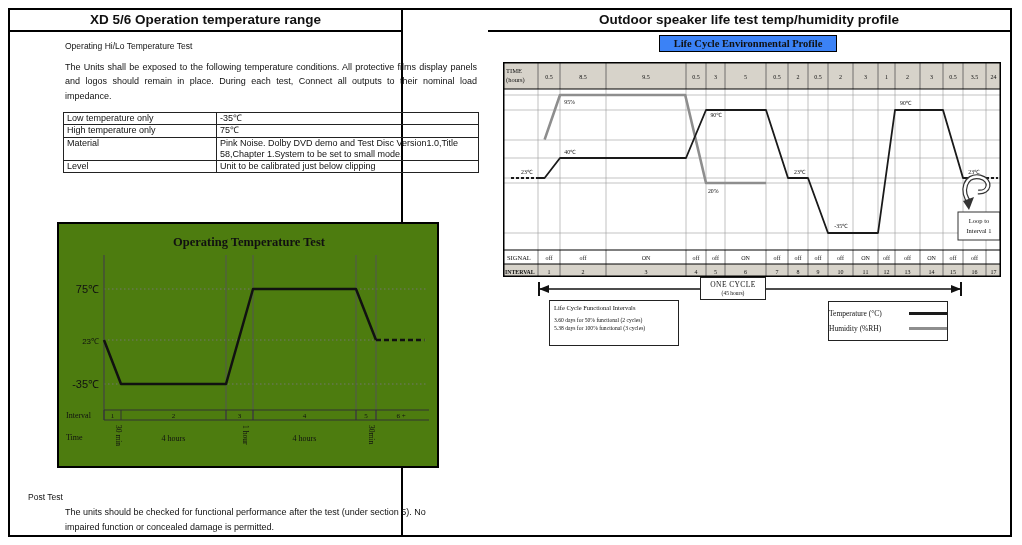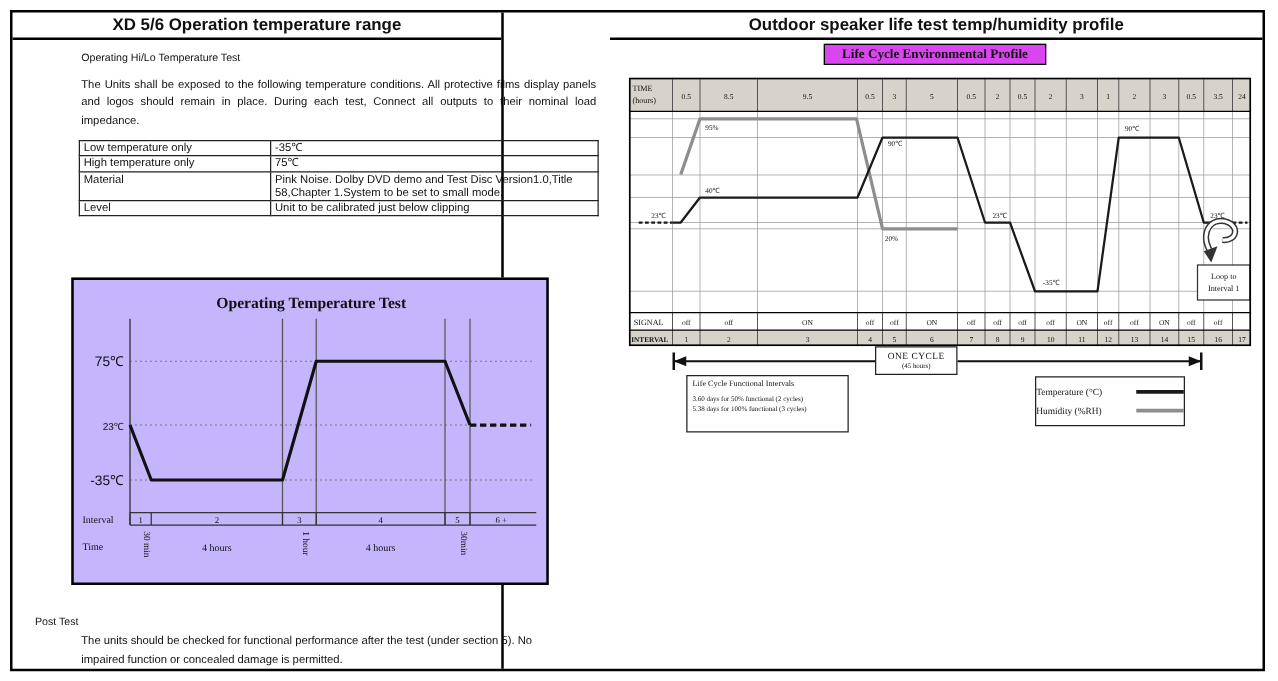--- a/index.html
+++ b/index.html
@@ -14,27 +14,27 @@
         text-align:center;font-weight:bold;font-size:13.5px;border-bottom:2px solid #000;box-sizing:border-box;}
   
   .subtitle{position:absolute;left:55px;top:31px;font-size:8.5px;}
   .intro{position:absolute;left:55px;top:50px;width:412px;margin:0;font-size:9px;
          line-height:14.3px;text-align:justify;}
   .spec-table{position:absolute;left:53px;top:102px;width:416px;border-collapse:collapse;font-size:9px;}
   .spec-table td{border:1px solid #222;padding:0 3px;vertical-align:top;line-height:11.3px;}
   .spec-table .lbl{width:146px;}
   .cycle-row td{font-size:10.5px;line-height:14px;border-width:1.5px;}
   .chart-box{position:absolute;left:47px;top:212px;width:382px;height:246px;
-             border:2px solid #000;box-sizing:border-box;background:#c4b5fd;}
+             border:2px solid #000;box-sizing:border-box;background:#4d7c0f;}
   .post-heading{position:absolute;left:18px;top:482px;font-size:8.5px;}
   .post-body{position:absolute;left:55px;top:495px;width:380px;font-size:9px;line-height:14.5px;}
   
   .profile-title-box{position:absolute;left:171px;top:25px;width:178px;height:17px;line-height:16px;
         border:1.5px solid #000;text-align:center;font-family:"Liberation Serif",serif;
-        font-weight:bold;font-size:10.5px;box-sizing:border-box;background:#d946ef;}
+        font-weight:bold;font-size:10.5px;box-sizing:border-box;background:#3b82f6;}
   #right-chart-svg{position:absolute;left:15px;top:52px;}
   .one-cycle-arrow{position:absolute;left:47px;top:271px;}
   .one-cycle-box{position:absolute;left:212px;top:267px;width:66px;height:23px;border:1px solid #222;
         background:#fff;text-align:center;font-family:"Liberation Serif",serif;box-sizing:border-box;}
   .one-cycle-box .main{font-size:7.5px;line-height:10px;padding-top:2px;letter-spacing:.4px;}
   .one-cycle-box .sub{font-size:5.5px;line-height:7px;}
   .functional-box{position:absolute;left:61px;top:290px;width:130px;height:46px;border:1px solid #222;
         font-family:"Liberation Serif",serif;box-sizing:border-box;padding:3px 4px;background:#fff;}
   .fb-title{font-size:6.5px;margin-bottom:6px;}
   .fb-line{font-size:5.6px;line-height:7.5px;}

